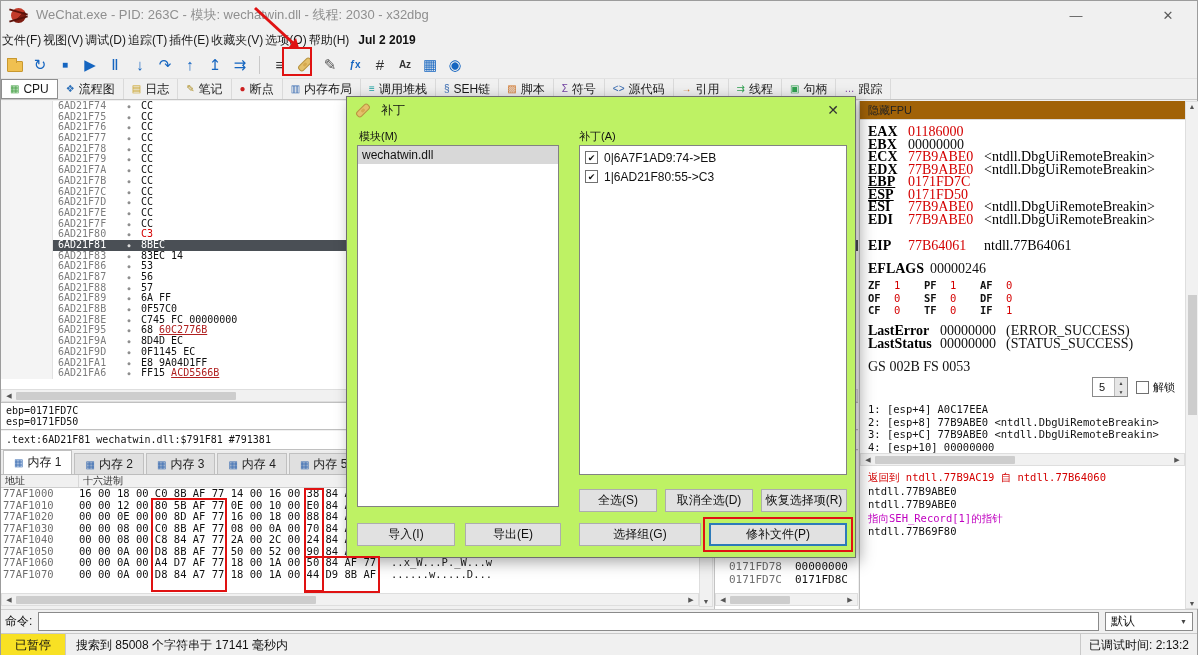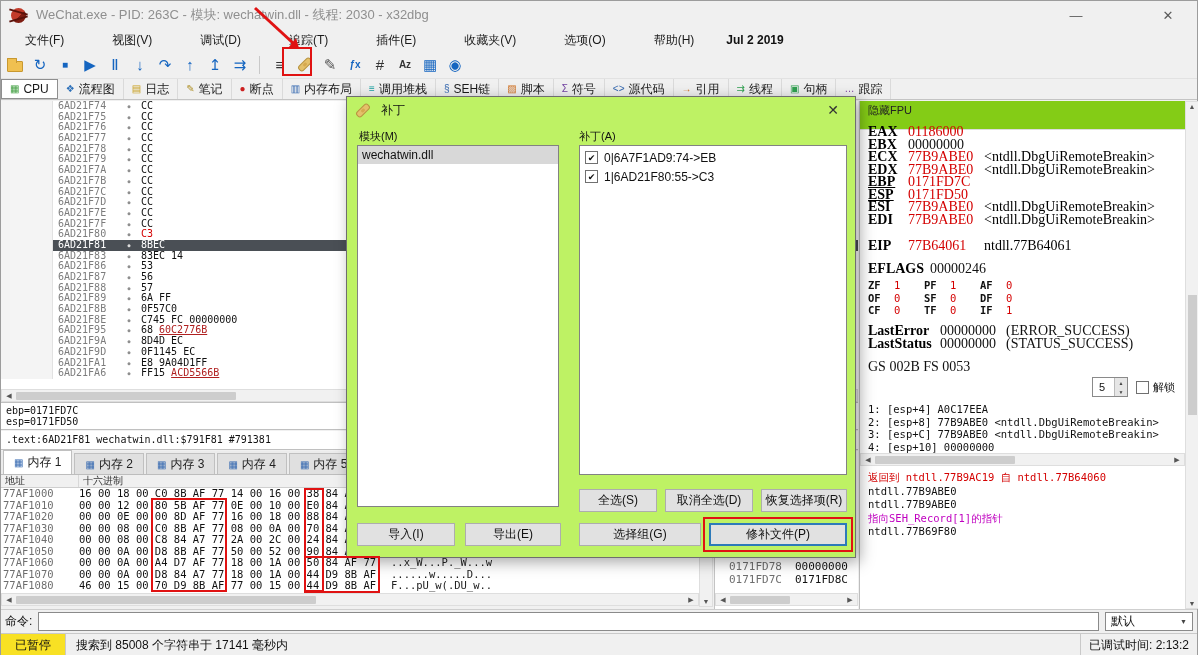--- a/index.html
+++ b/index.html
@@ -14,21 +14,21 @@
 #bug::before,#bug::after{content:"";position:absolute;background:#5a120a;height:2px;width:19px;left:-2px}
 #bug::before{top:3px;transform:rotate(16deg)}
 #bug::after{bottom:3px;transform:rotate(-16deg)}
 #title{color:#8f8f8f;font-size:13px;margin-left:10px;white-space:nowrap}
 .wbtn{position:absolute;top:0;height:28px;width:46px;display:flex;align-items:center;justify-content:center;color:#5a5a5a;font-size:13px}
 #btn-min{right:98px}
 #btn-close{right:6px}
 
 
 #menubar{position:absolute;left:0;top:28px;width:100%;height:22px;display:flex;align-items:center}
-.menu-item{padding:2px 24px;color:#1a1a1a}
+.menu-item{padding:2px 1px;color:#1a1a1a}
 .menu-date{padding:2px 8px;font-weight:bold;color:#111}
 #toolbar{position:absolute;left:2px;top:50px;width:100%;height:27px;display:flex;align-items:center}
 .tbtn{width:24px;height:24px;margin-right:1px;display:flex;align-items:center;justify-content:center;font-size:15px;border-radius:2px;flex:none}
 .tglyph{line-height:1}
 .tglyph.small{font-size:10px;font-weight:bold}
 .tsep{width:7px;height:18px;border-right:1px solid #c9c9c9;margin-right:8px;flex:none}
 .folder{width:16px;height:11px;background:#f0c050;border:1px solid #c89830;border-radius:1px;position:relative;margin-top:3px}
 .folder::before{content:"";position:absolute;top:-4px;left:-1px;width:8px;height:4px;background:#f0c050;border:1px solid #c89830;border-bottom:none;border-radius:1px 1px 0 0}
 .bandaid{width:16px;height:7px;background:#e4c06a;border:1px solid #b89440;border-radius:3px;transform:rotate(-45deg);position:relative;flex:none}
 .bandaid::after{content:"";position:absolute;left:5px;top:1px;width:4px;height:3px;background:#d6a84e;border-radius:1px}
@@ -76,21 +76,21 @@
 .maddr{width:78px;flex:none;padding-left:2px;color:#6e6e6e}
 .mhex{width:306px;flex:none;color:#111}
 .mascii{padding-left:6px;color:#222}
 #stackpane{position:absolute;left:713px;top:450px;width:144px;height:158px;background:#fff;border-left:1px solid #c4c4c4}
 .srow{position:absolute;left:14px;font-size:11px;font-family:"DejaVu Sans Mono",monospace;height:12px;line-height:12px;display:flex;white-space:nowrap}
 .saddr{width:66px;color:#6e6e6e}
 .sval{color:#111}
 
 
 #regpanel{position:absolute;left:858px;top:100px;width:326px;height:508px;background:#fff;border-left:1px solid #bdbdbd;overflow:hidden}
-#hidefpu{position:absolute;left:0;top:0;width:100%;height:29px;background:#84cc16;border-bottom:1px solid #dcdcdc;font-size:11px;padding:2px 8px;color:#222}
+#hidefpu{position:absolute;left:0;top:0;width:100%;height:19px;background:#a16207;border-bottom:1px solid #dcdcdc;font-size:11px;padding:2px 8px;color:#222}
 .regline{height:12.5px;line-height:12.5px;font-size:14px;font-family:Liberation Serif, serif;white-space:nowrap}
 .rname{display:inline-block;width:40px;font-weight:bold;color:#000}
 .rval{display:inline-block;min-width:76px}
 .chg{color:#d40000}
 .ul{text-decoration:underline}
 .rcom{color:#000}
 #reg-general{position:absolute;left:8px;top:25px}
 #reg-eip{position:absolute;left:8px;top:139px}
 #reg-eflags{position:absolute;left:8px;top:162px}
 #reg-flags{position:absolute;left:8px;top:178px}
@@ -571,25 +571,20 @@
       <div class="mrow">
         <span class="maddr">77AF1060</span>
         <span class="mhex">00 00 0A 00 A4 D7 AF 77 18 00 1A 00 50 84 AF 77</span>
         <span class="mascii">..x_W...P._W...w</span>
       </div>
       <div class="mrow">
         <span class="maddr">77AF1070</span>
         <span class="mhex">00 00 0A 00 D8 84 A7 77 18 00 1A 00 44 D9 8B AF</span>
         <span class="mascii">......w.....D...</span>
       </div>
-      <div class="mrow">
-        <span class="maddr">77AF1080</span>
-        <span class="mhex">46 00 15 00 70 D9 8B AF 77 00 15 00 44 D9 8B AF</span>
-        <span class="mascii">F...pU_w(.DU_w..</span>
-      </div>
     </div>
 
   <div class="vscroll" style="left:698px;top:474px;height:132px">
     <span class="sarrow">▲</span>
     <div class="vthumb" style="height:34px"></div>
     <span class="sarrow">▼</span>
   </div>
   <div class="hscroll" style="left:0;top:592px;width:698px">
     <span class="sarrow">◀</span>
     <div class="hthumb" style="width:300px"></div>

